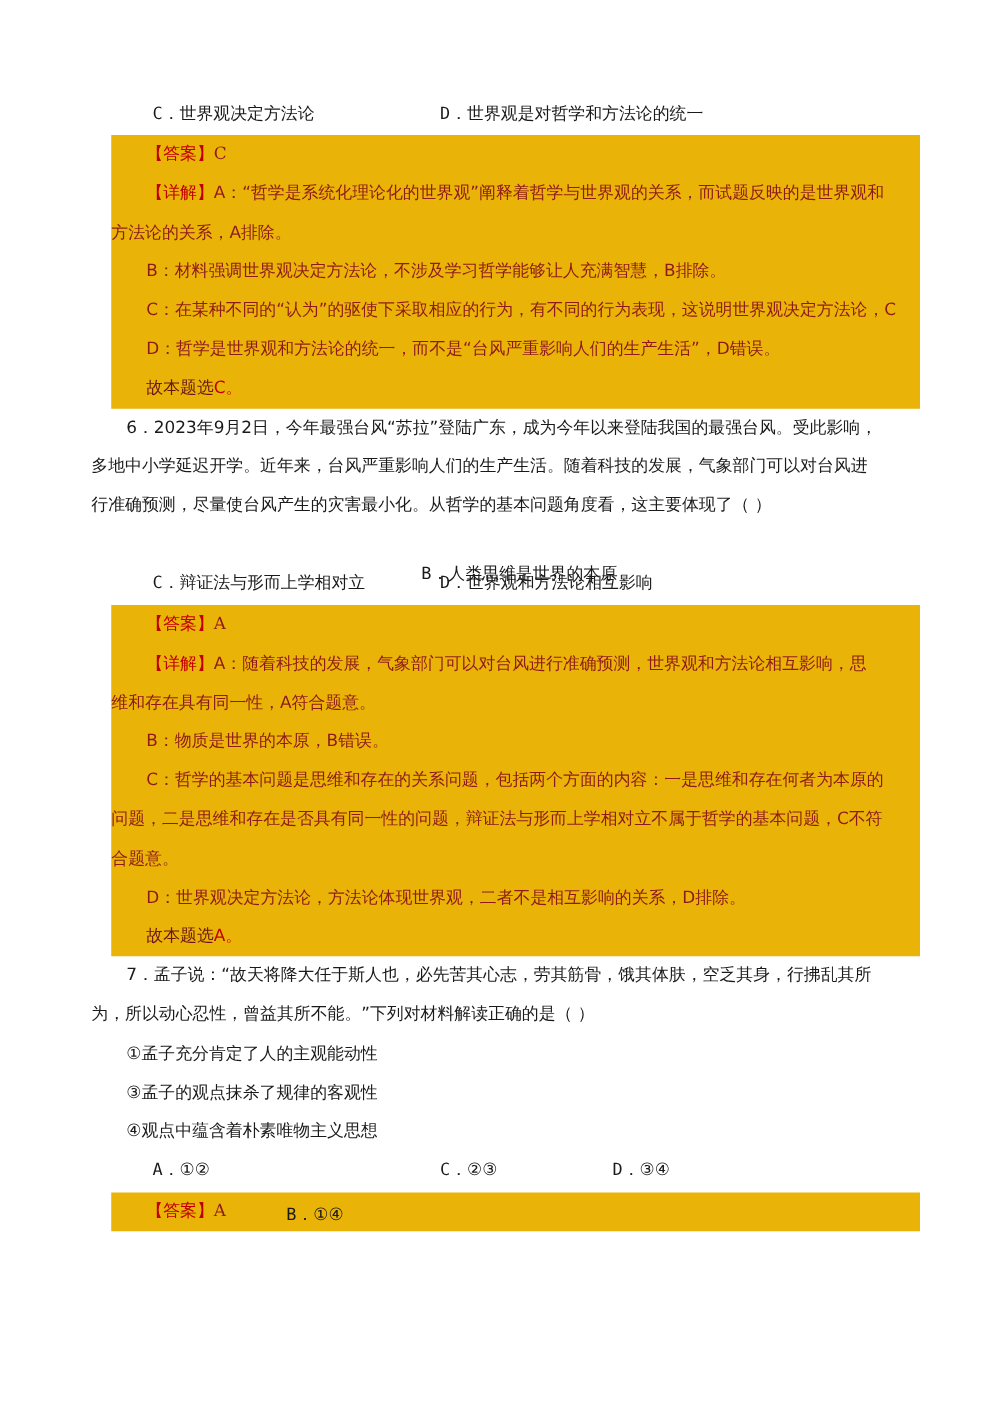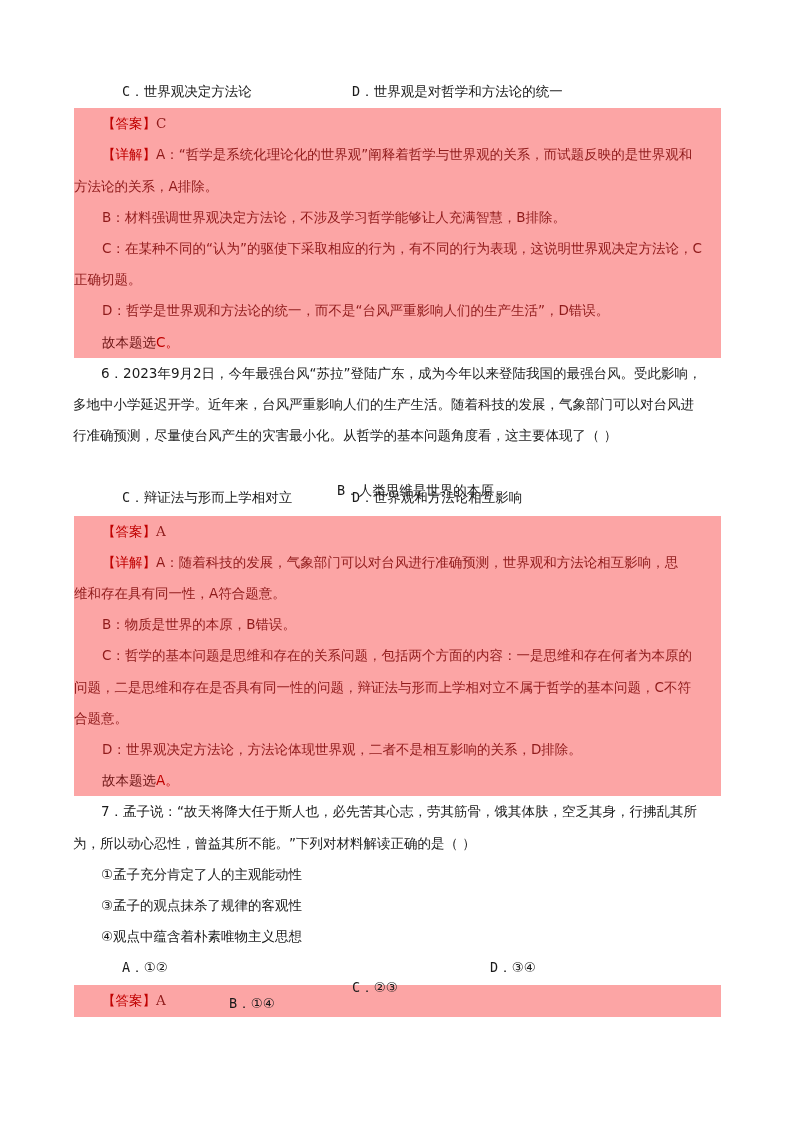--- a/index.html
+++ b/index.html
@@ -23,23 +23,23 @@
       width: 647px;
     }
     .line {
       height: 31.2px;
       line-height: 31.2px;
       white-space: nowrap;
       position: relative;
     }
     .indent { padding-left: 28px; }
     .ans-block {
-      background: #fca5a5;
+      background: #eab308;
       color: #a01818;
-      margin-left: 1px;
+      margin-left: 16px;
       width: 647px;
     }
     .ans-block .line { color: #8e1a1a; }
     .label-red { color: #c00000; }
     .text-brown { color: #6b1515; }
     .opt-row {
       position: relative;
       height: 31.2px;
       line-height: 31.2px;
     }
@@ -78,23 +78,20 @@
       <span class="label-red">【详解】</span><span>A：“哲学是系统化理论化的世界观”阐释着哲学与世界观的关系，而试题反映的是世界观和</span>
     </div>
     <div class="line">
       <span>方法论的关系，A排除。</span>
     </div>
     <div class="line indent">
       <span>B：材料强调世界观决定方法论，不涉及学习哲学能够让人充满智慧，B排除。</span>
     </div>
     <div class="line indent">
       <span>C：在某种不同的“认为”的驱使下采取相应的行为，有不同的行为表现，这说明世界观决定方法论，C</span>
-    </div>
-    <div class="line">
-      <span>正确切题。</span>
     </div>
     <div class="line indent">
       <span>D：哲学是世界观和方法论的统一，而不是“台风严重影响人们的生产生活”，D错误。</span>
     </div>
     <div class="line indent">
       <span class="text-brown">故本题选</span><span class="label-red">C。</span>
     </div>
   </div>
 
   <div>
@@ -168,21 +165,21 @@
     <div class="line indent">
       <span>④观点中蕴含着朴素唯物主义思想</span>
     </div>
     <div class="opt-row">
       <span class="opt" style="left:49px;">
         <span class="opt-letter">A．</span><span>①②</span>
       </span>
       <span class="opt" style="left:156px;margin-top:36px;">
         <span class="opt-letter">B．</span><span>①④</span>
       </span>
-      <span class="opt" style="left:279px;margin-top:20px;">
+      <span class="opt" style="left:279px;">
         <span class="opt-letter">C．</span><span>②③</span>
       </span>
       <span class="opt" style="left:417px;">
         <span class="opt-letter">D．</span><span>③④</span>
       </span>
     </div>
   </div>
 
   <div class="ans-block" style="margin-top:2px;">
     <div class="line indent">

